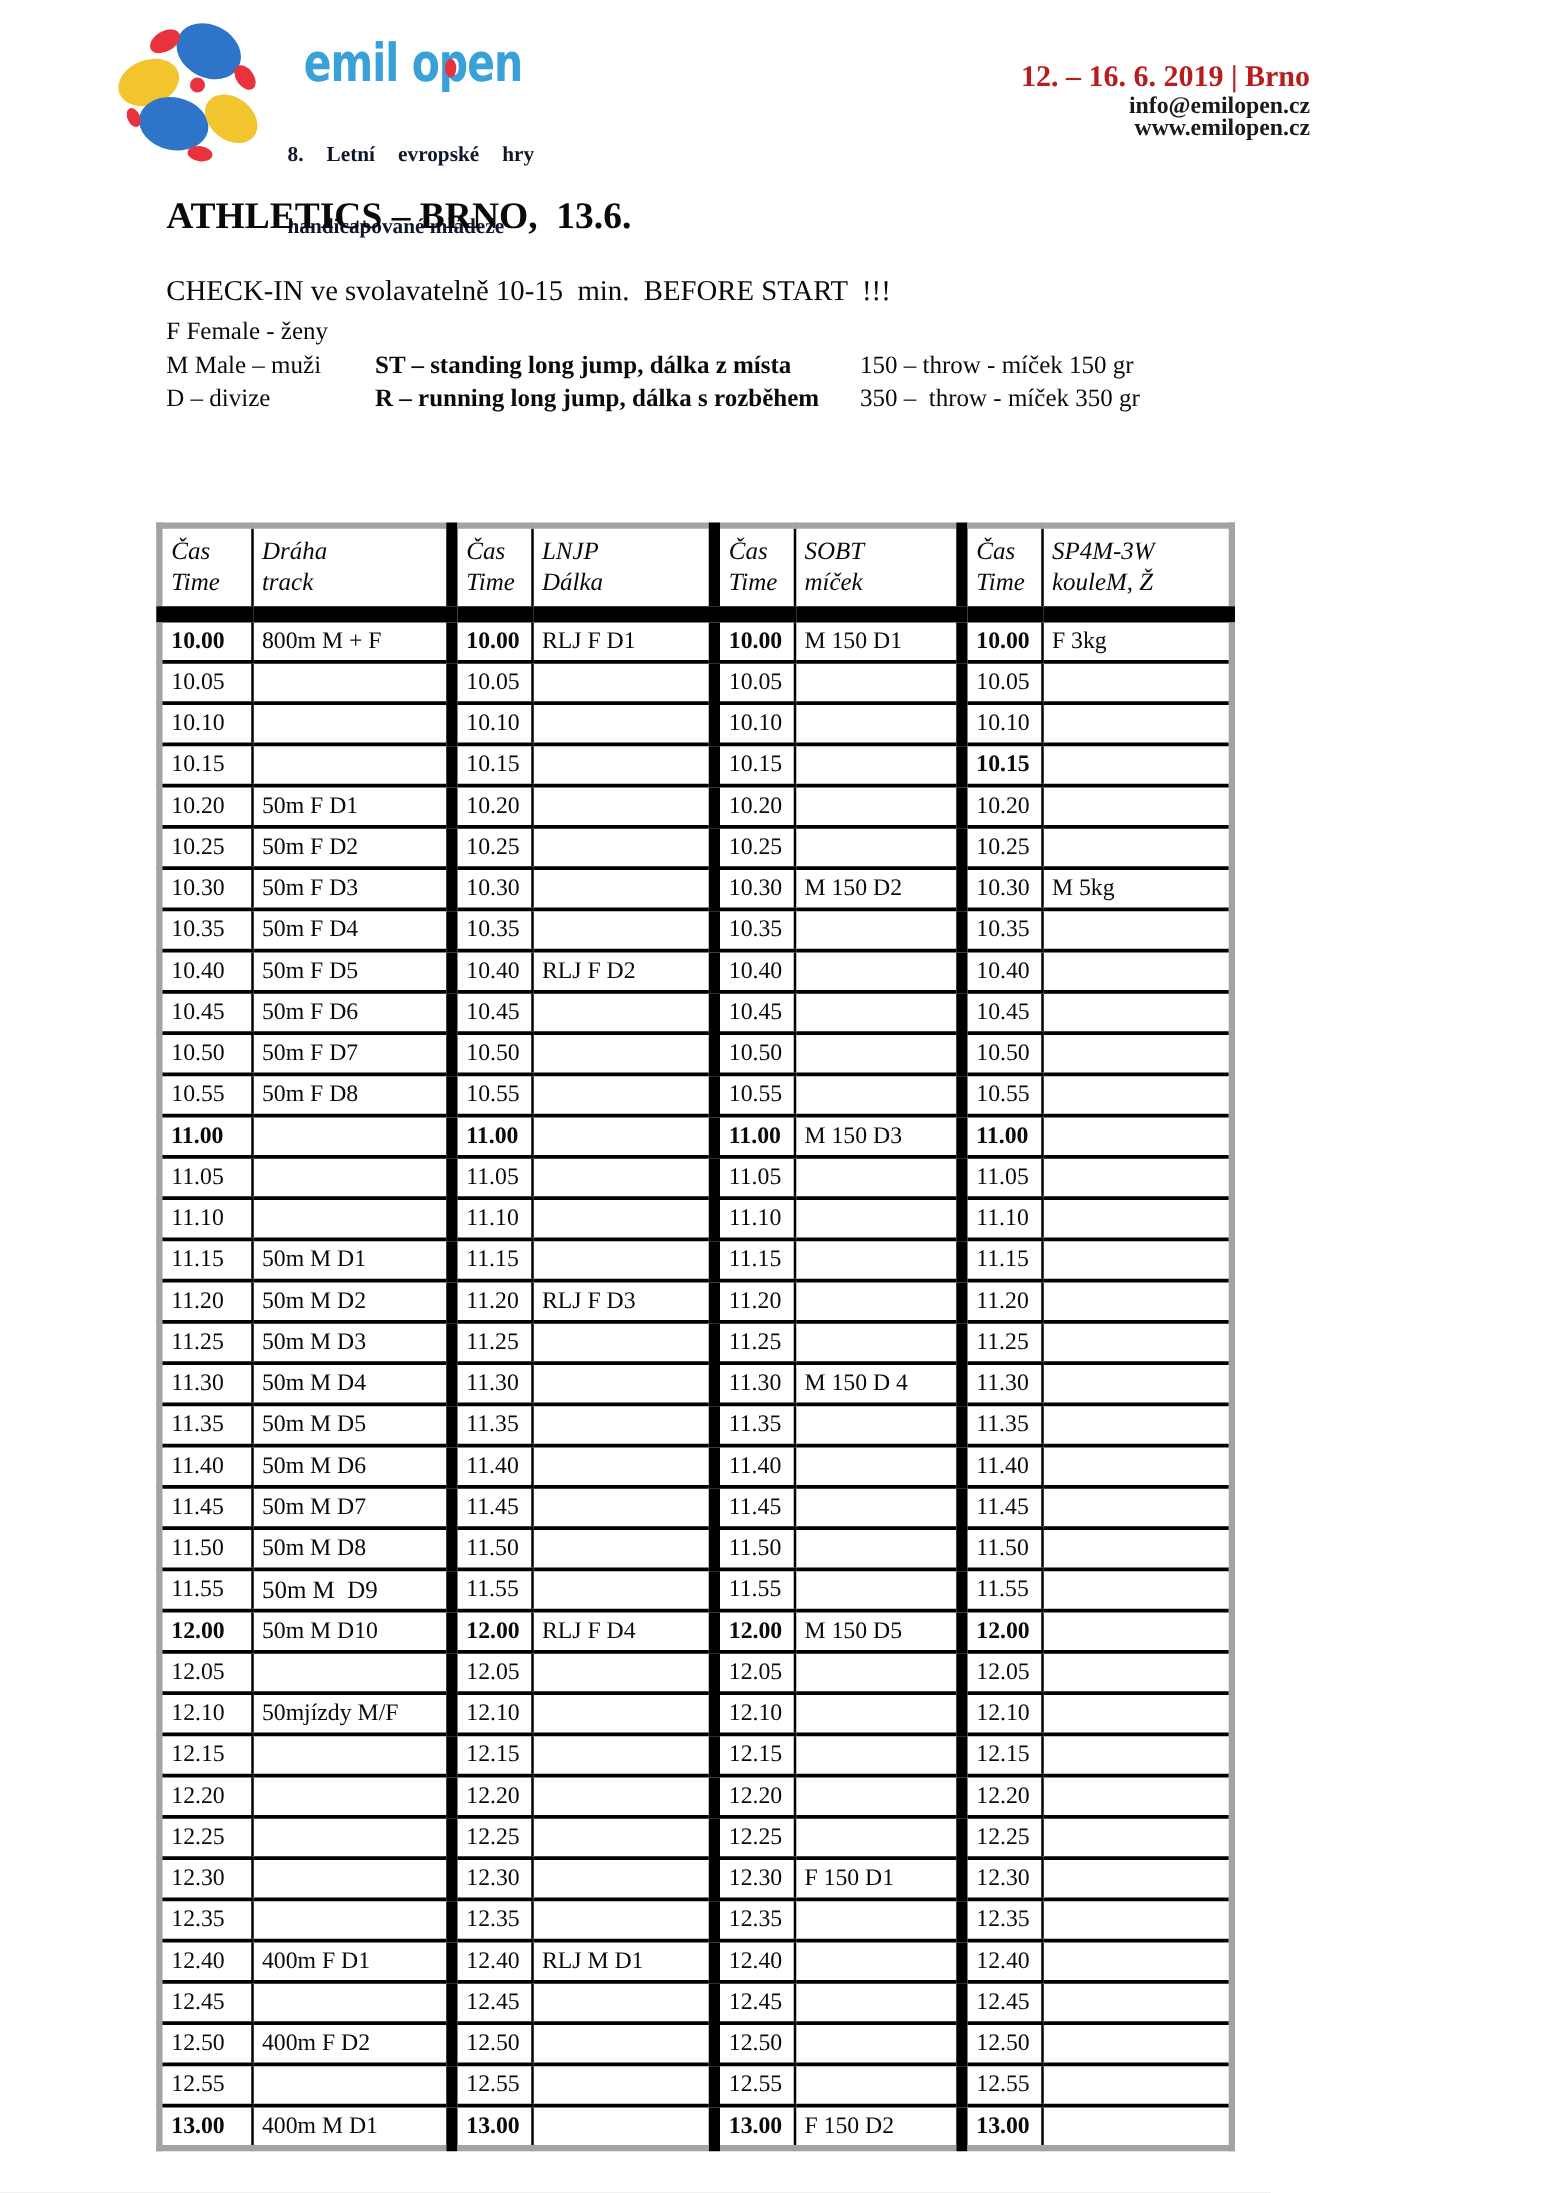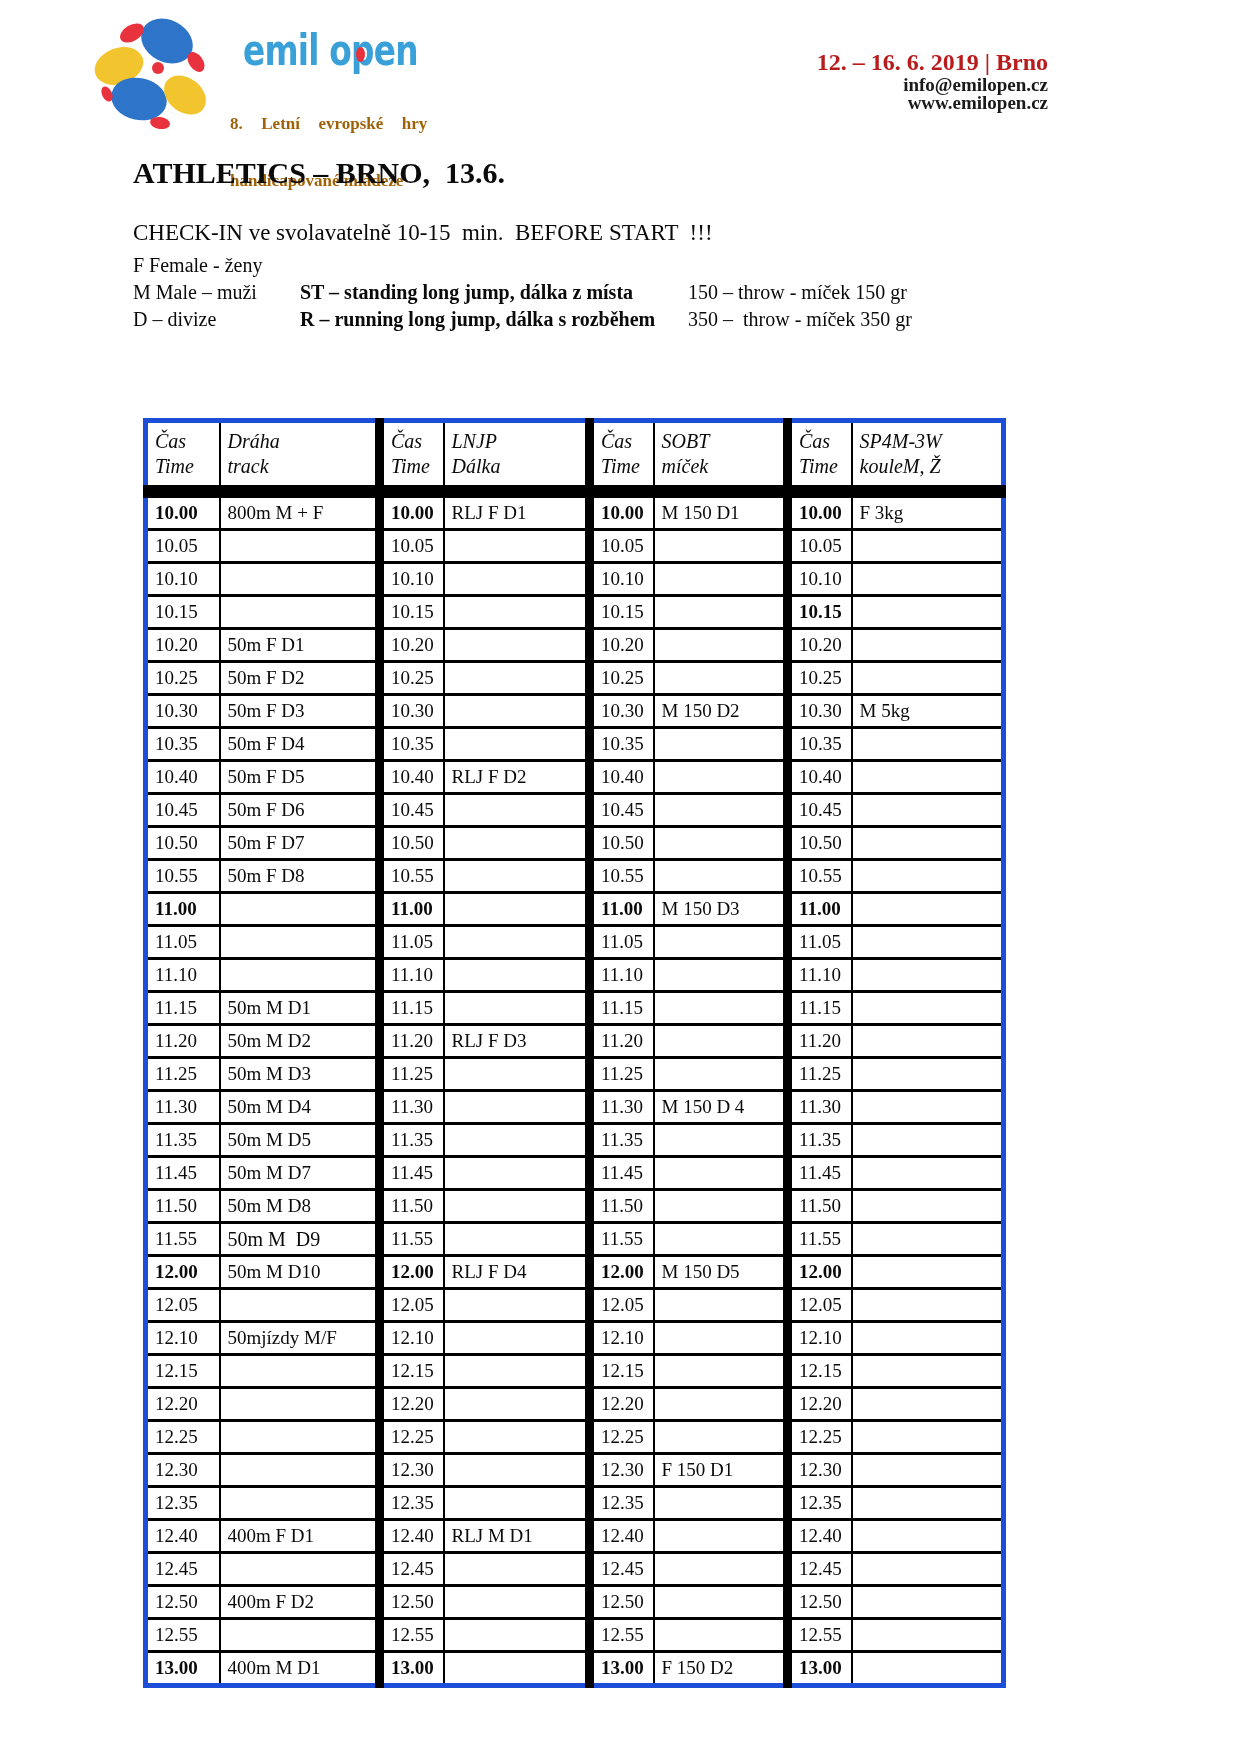--- a/index.html
+++ b/index.html
@@ -16,21 +16,21 @@
     font-size:42px; color:#3aa0d8; letter-spacing:-1px;
     display:inline-block; transform:scaleX(0.78); transform-origin:left top;
     white-space:pre;
   }
   .brand-o-dot {
     position:absolute; left:356px; top:47px; width:9px; height:15px;
     background:#e8323e; border-radius:50%;
   }
   .tagline {
     position:absolute; left:230px; top:76px; width:200px;
-    font-weight:bold; font-size:17px; line-height:19px; color:#a16207;
+    font-weight:bold; font-size:17px; line-height:19px; color:#0f172a;
     white-space:pre;
   }
   .tagline .t1 { word-spacing:5px; }
   
   .contact { position:absolute; right:192px; top:48px; text-align:right; }
   .contact .dates {
     font-size:24px; font-weight:bold; color:#b91c1c; white-space:pre; line-height:28px;
   }
   .contact .mail, .contact .web {
     font-size:19px; font-weight:bold; color:#1a1a1a; line-height:18px;
@@ -45,22 +45,21 @@
     font-size:23px; font-weight:normal; white-space:pre;
   }
   .legend { position:absolute; left:133px; top:252px; font-size:20px; line-height:27px; }
   .legend-row { white-space:pre; }
   .lg-a { display:inline-block; width:167px; white-space:pre; }
   .lg-b { display:inline-block; width:388px; white-space:pre;font-weight:bold; }
   
   .sched-wrap { position:absolute; left:125px; top:418px; }
   table.sched {
     border-collapse:collapse; table-layout:fixed; width:774px;
-    border:5px solid #1d4ed8;
-    margin-left:18px;
+    border:5px solid #a3a3a3;
   }
   .sched th, .sched td { border:2px solid #000; overflow:hidden; }
   .sched th.sep-left, .sched td.sep-left { border-left:9px solid #000; }
   .sched thead th {
     height:58px; vertical-align:middle; text-align:left;
     font-style:italic; font-weight:normal; font-size:20px; line-height:25px;
     padding:2px 3px 2px 7px; border-bottom:13px solid #000; white-space:nowrap;
   }
   .sched tbody td {
     height:30px; vertical-align:middle; font-size:19px; line-height:20px;
@@ -353,20 +352,30 @@
             <td>11.35</td>
             <td>50m M D5</td>
             <td class="sep-left">11.35</td>
             <td></td>
             <td class="sep-left">11.35</td>
             <td></td>
             <td class="sep-left">11.35</td>
             <td></td>
           </tr>
           <tr>
+            <td>11.40</td>
+            <td>50m M D6</td>
+            <td class="sep-left">11.40</td>
+            <td></td>
+            <td class="sep-left">11.40</td>
+            <td></td>
+            <td class="sep-left">11.40</td>
+            <td></td>
+          </tr>
+          <tr>
             <td>11.45</td>
             <td>50m M D7</td>
             <td class="sep-left">11.45</td>
             <td></td>
             <td class="sep-left">11.45</td>
             <td></td>
             <td class="sep-left">11.45</td>
             <td></td>
           </tr>
           <tr>

